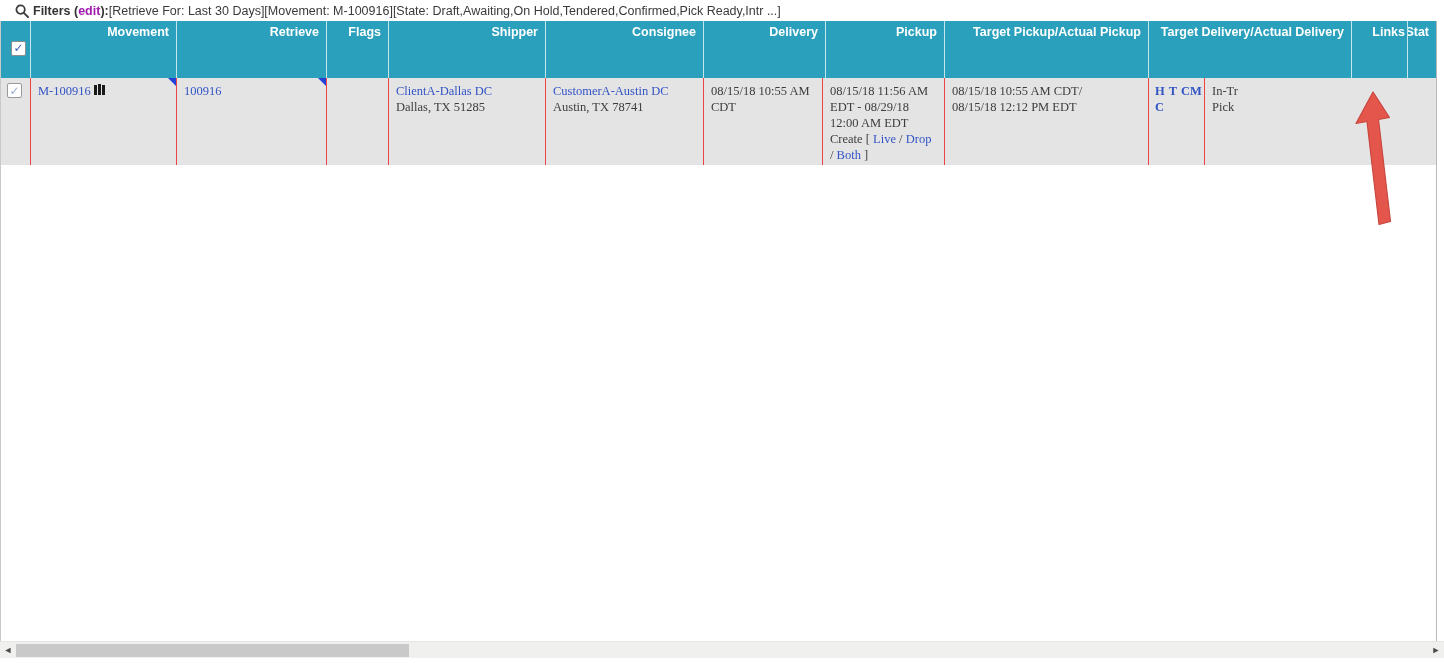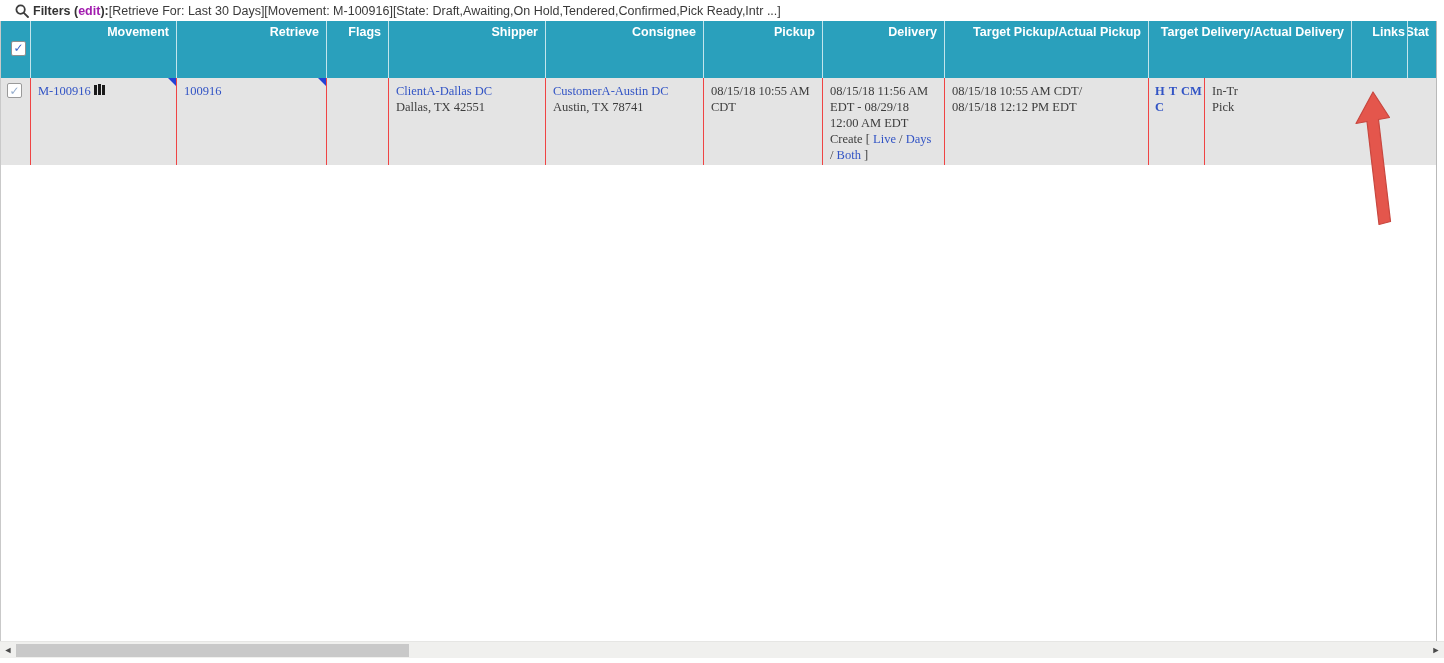--- a/index.html
+++ b/index.html
@@ -90,25 +90,25 @@
       </div>
     <div class="th c3">
         <span>Flags</span>
       </div>
     <div class="th c4">
         <span>Shipper</span>
       </div>
     <div class="th c5">
         <span>Consignee</span>
       </div>
+    <div class="th c7">
+        <span>Delivery</span>
+      </div>
     <div class="th c6">
         <span>Pickup</span>
-      </div>
-    <div class="th c7">
-        <span>Delivery</span>
       </div>
     <div class="th c8">
         <span>Target Pickup/</span>
         <span>Actual Pickup</span>
       </div>
     <div class="th c9">
         <span>Target Delivery/</span>
         <span>Actual Delivery</span>
       </div>
     <div class="th c10">
@@ -138,37 +138,37 @@
 
     <div class="td c2">
       <span class="corner"></span>
       <a class="bluelink">100916</a>
     </div>
 
     <div class="td c3"><span></span></div>
 
     <div class="td c4">
       <div><a class="bluelink">ClientA-Dallas DC</a></div>
-      <div class="addr">Dallas, TX 42551</div>
+      <div class="addr">Dallas, TX 51285</div>
     </div>
 
     <div class="td c5">
       <div><a class="bluelink">CustomerA-Austin DC</a></div>
       <div class="addr">Austin, TX 78741</div>
     </div>
 
     <div class="td c6"><span>08/15/18 10:55 AM CDT</span></div>
 
     <div class="td c7">
       <span>08/15/18 11:56 AM EDT - 08/29/18 12:00 AM EDT</span>
       <div>
         <span>Create [</span>
         <a class="bluelink">Live</a>
         <span>/</span>
-        <a class="bluelink">Days</a>
+        <a class="bluelink">Drop</a>
         <span>/</span>
         <a class="bluelink">Both</a>
         <span>]</span>
       </div>
     </div>
 
     <div class="td c8">
       <div>08/15/18 10:55 AM CDT/</div>
       <div>08/15/18 12:12 PM EDT</div>
     </div>

